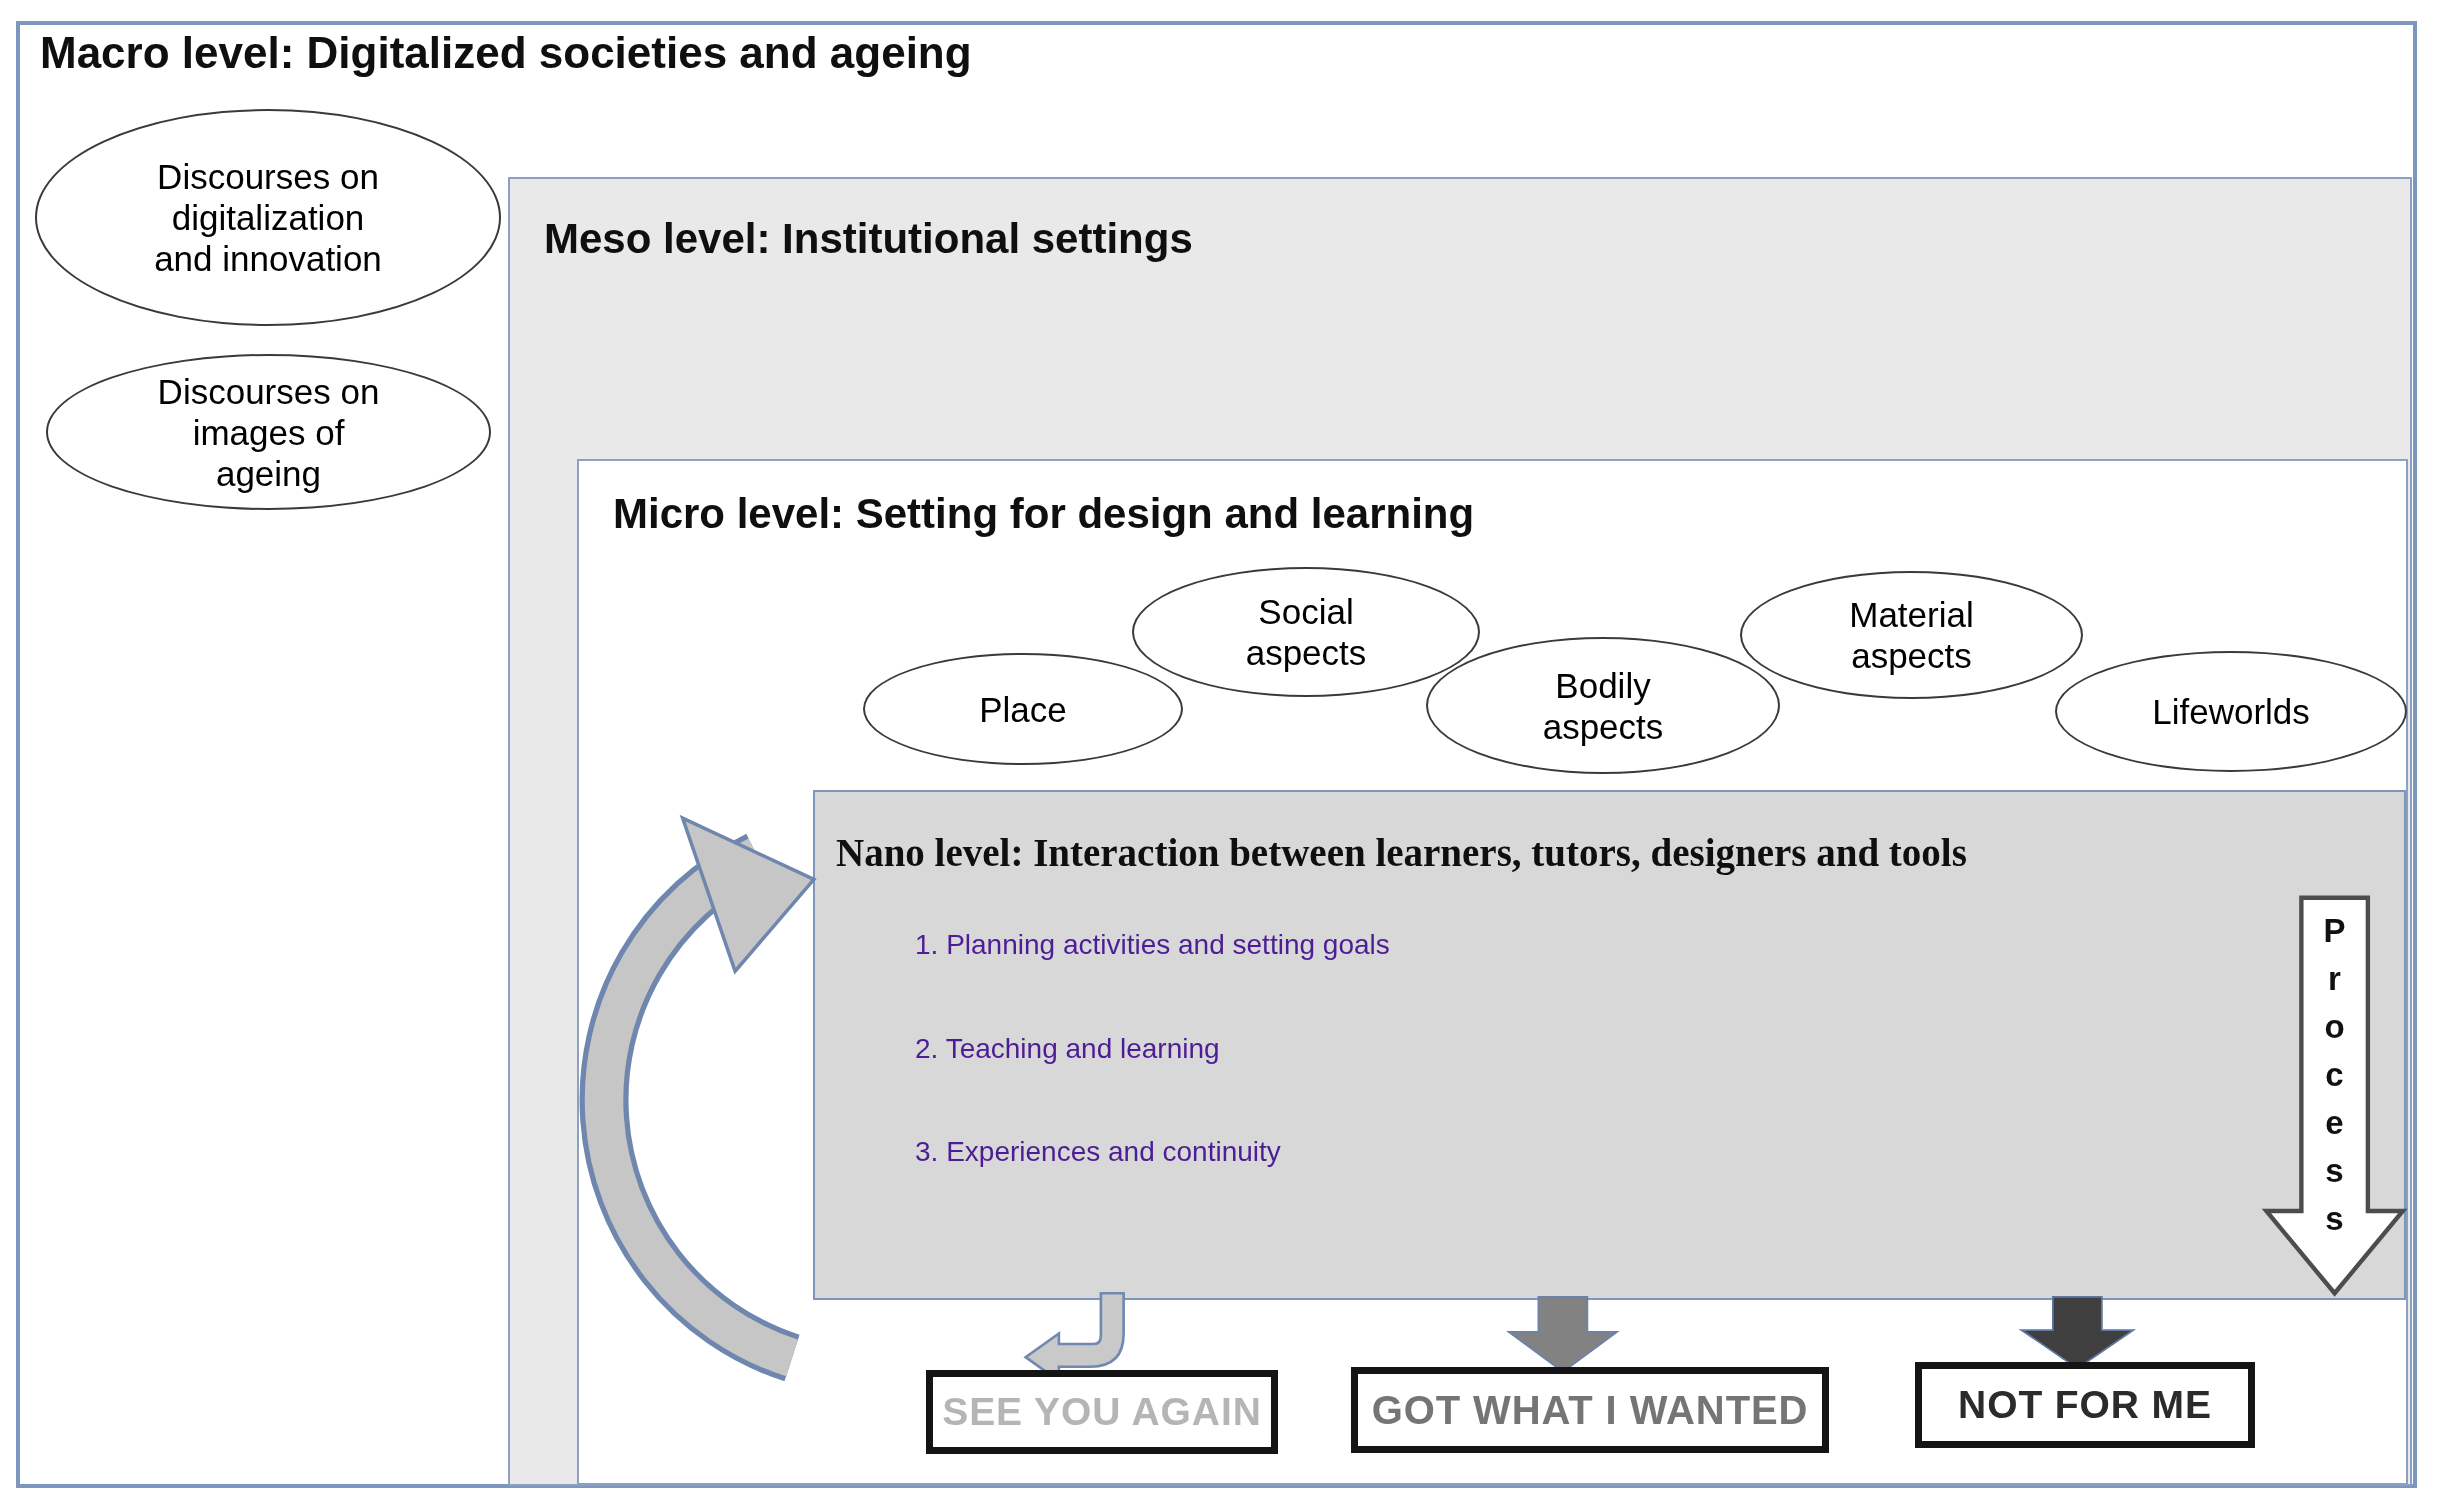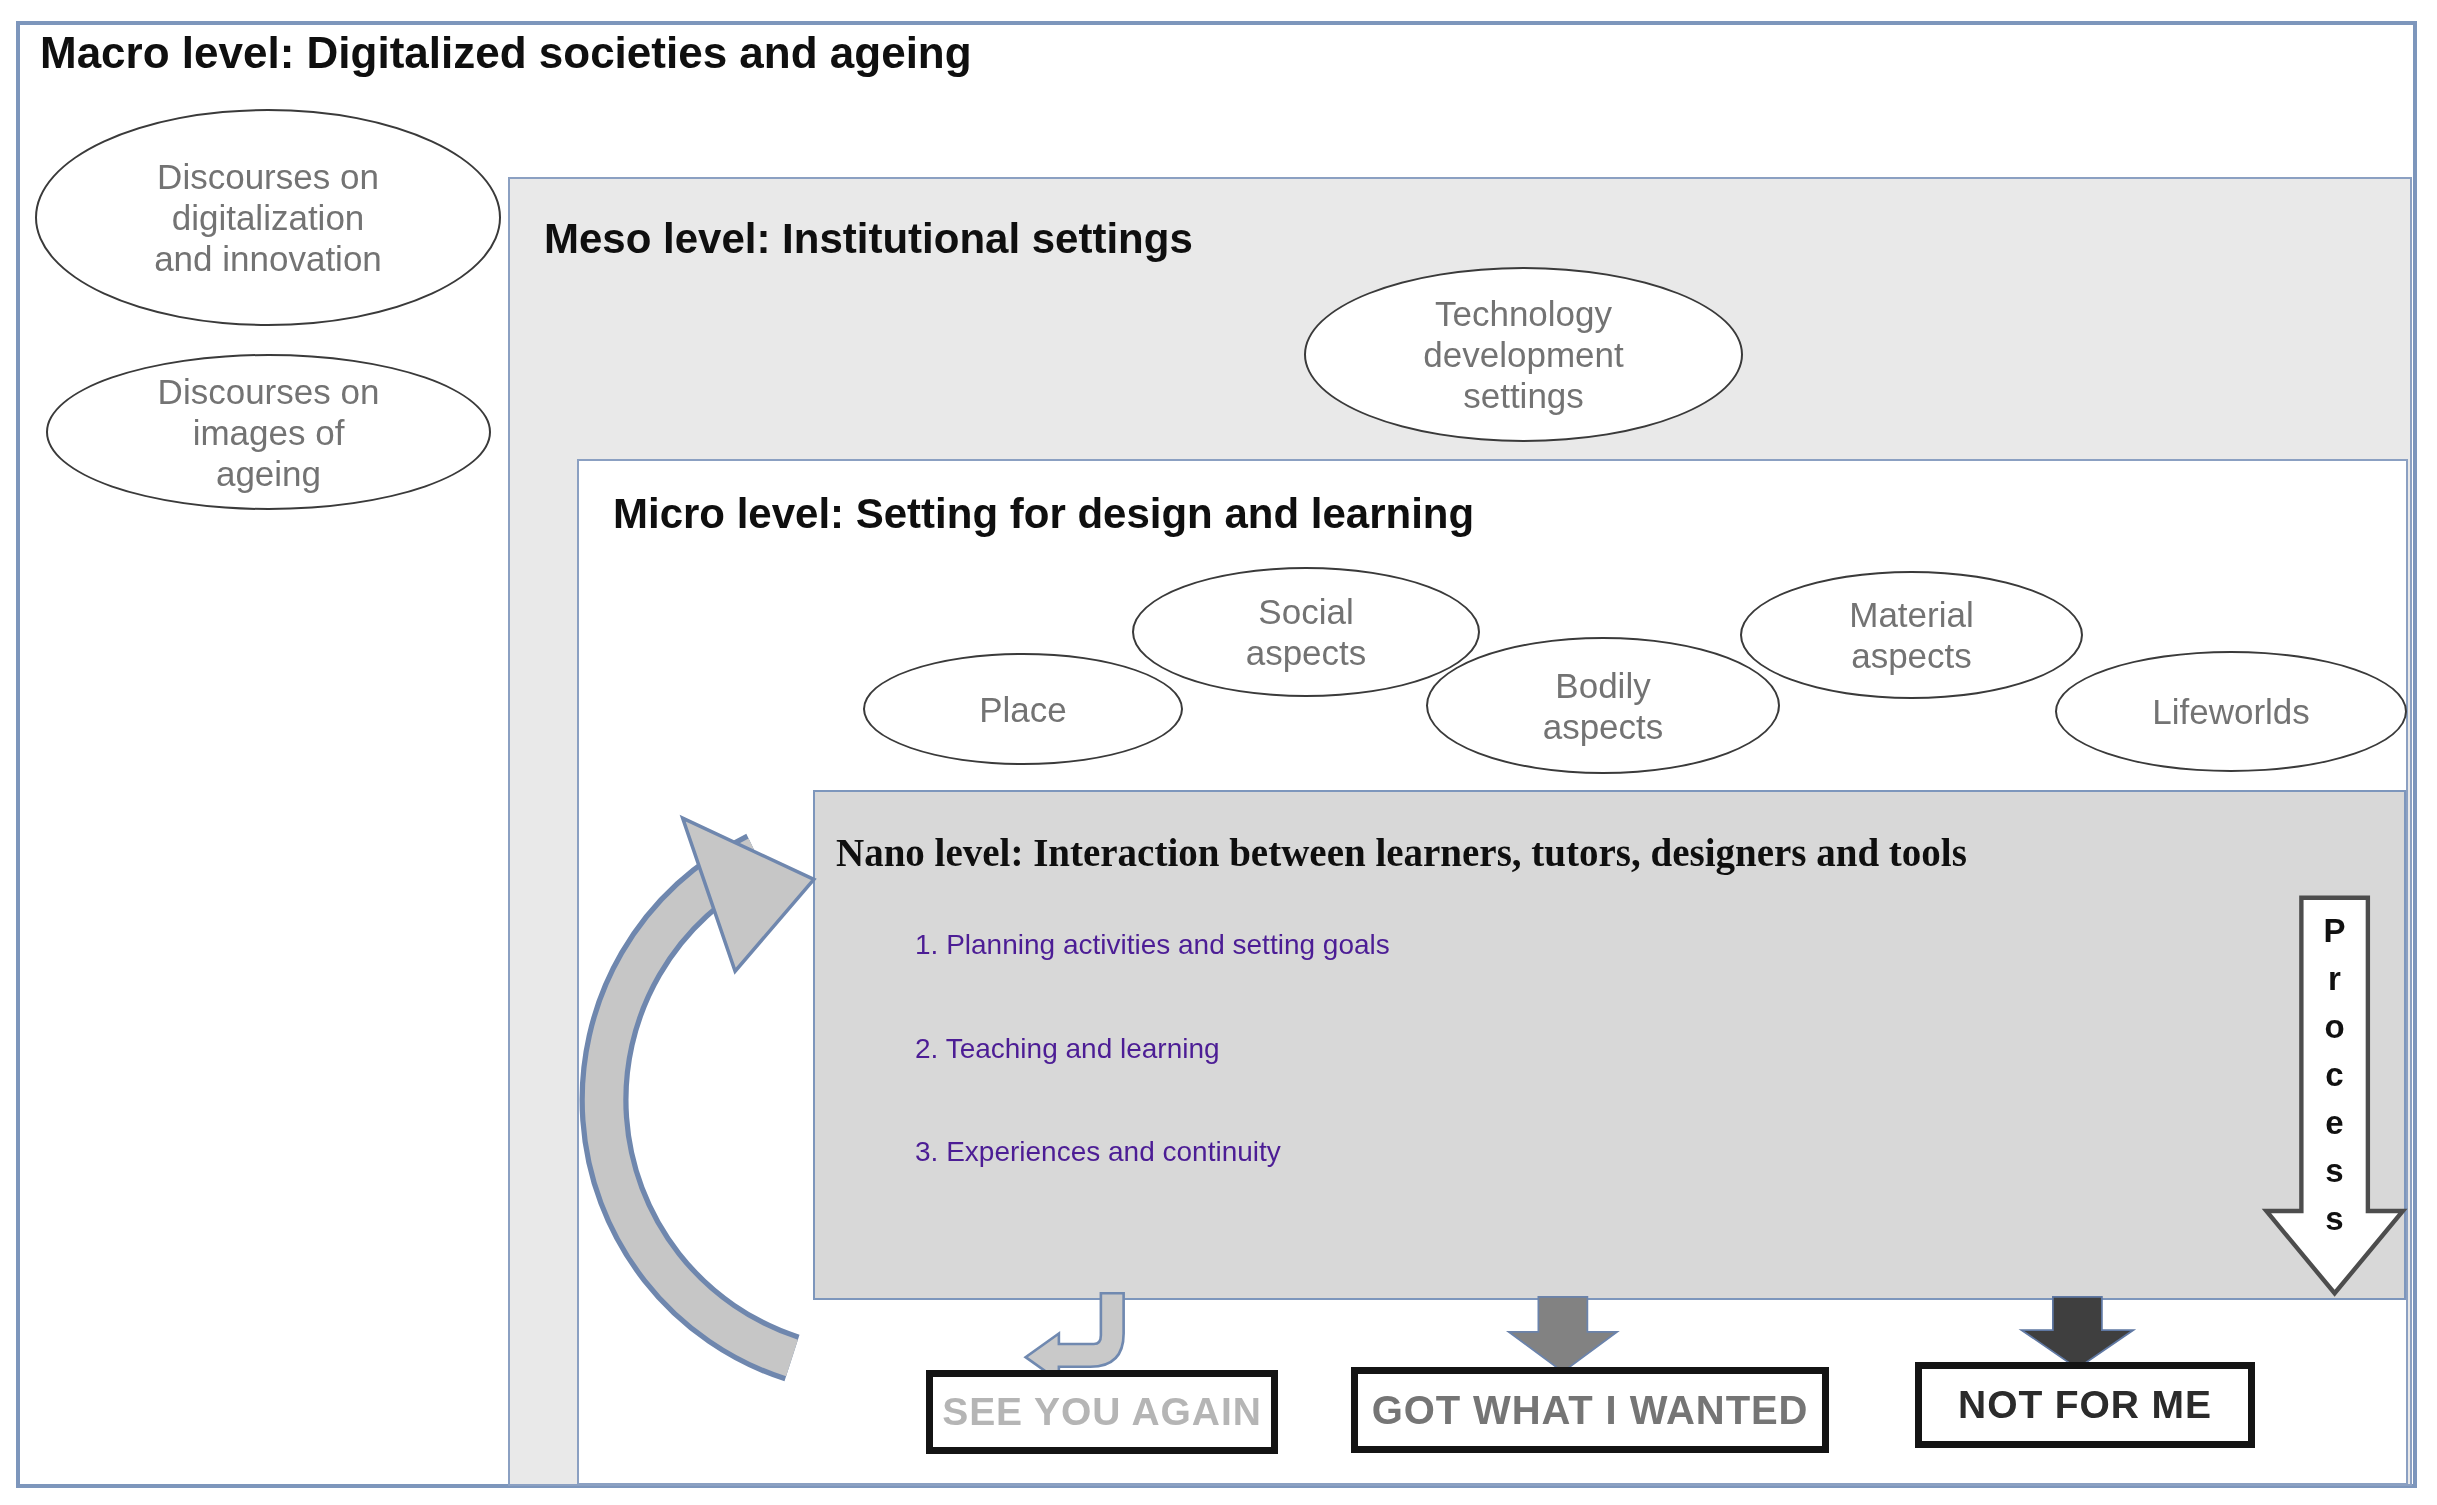--- a/index.html
+++ b/index.html
@@ -33,21 +33,21 @@
   }
   #macro-title{left:40px;top:28px;font-size:44px;}
   #meso-title{left:544px;top:215px;font-size:42px;}
   #micro-title{left:613px;top:490px;font-size:42px;}
   #nano-title{left:836px;top:830px;font-size:39px;font-family:Liberation Serif, serif;}
   .ellipse{
     position:absolute;box-sizing:border-box;
     border:2.6px solid #3a3a3a;border-radius:50%;
     background:#ffffff;
     display:flex;flex-direction:column;align-items:center;justify-content:center;
-    text-align:center;font-size:35px;line-height:41px;color:#737373;
+    text-align:center;font-size:35px;line-height:41px;color:#000000;
     z-index:6;
   }
   #ellipse-digitalization{left:35px;top:109px;width:466px;height:217px;}
   #ellipse-ageing{left:46px;top:354px;width:445px;height:156px;}
   #ellipse-technology{left:1304px;top:267px;width:439px;height:175px;}
   #ellipse-learning{left:1787px;top:260px;width:440px;height:170px;}
   #ellipse-place{left:863px;top:653px;width:320px;height:112px;}
   #ellipse-social{left:1132px;top:567px;width:348px;height:130px;}
   #ellipse-bodily{left:1426px;top:637px;width:354px;height:137px;}
   #ellipse-material{left:1740px;top:571px;width:343px;height:128px;}
@@ -99,25 +99,20 @@
     <span>Discourses on</span>
     <span>digitalization</span>
     <span>and innovation</span>
   </div>
   <div class="ellipse" id="ellipse-ageing">
     <span>Discourses on</span>
     <span>images of</span>
     <span>ageing</span>
   </div>
 
-  <div class="ellipse" id="ellipse-technology">
-    <span>Technology</span>
-    <span>development</span>
-    <span>settings</span>
-  </div>
 
   <div class="ellipse" id="ellipse-place">
     <span>Place</span>
   </div>
   <div class="ellipse" id="ellipse-social">
     <span>Social</span>
     <span>aspects</span>
   </div>
   <div class="ellipse" id="ellipse-bodily">
     <span>Bodily</span>

